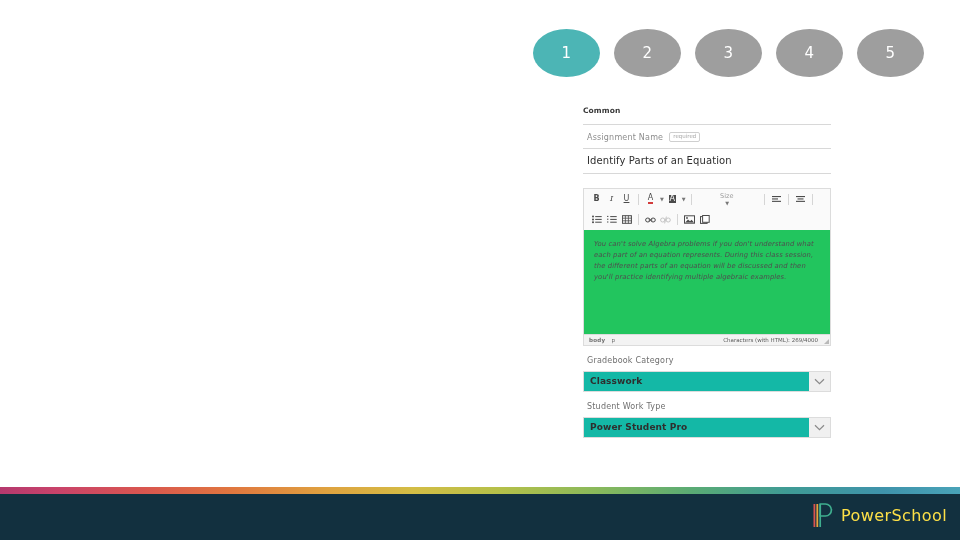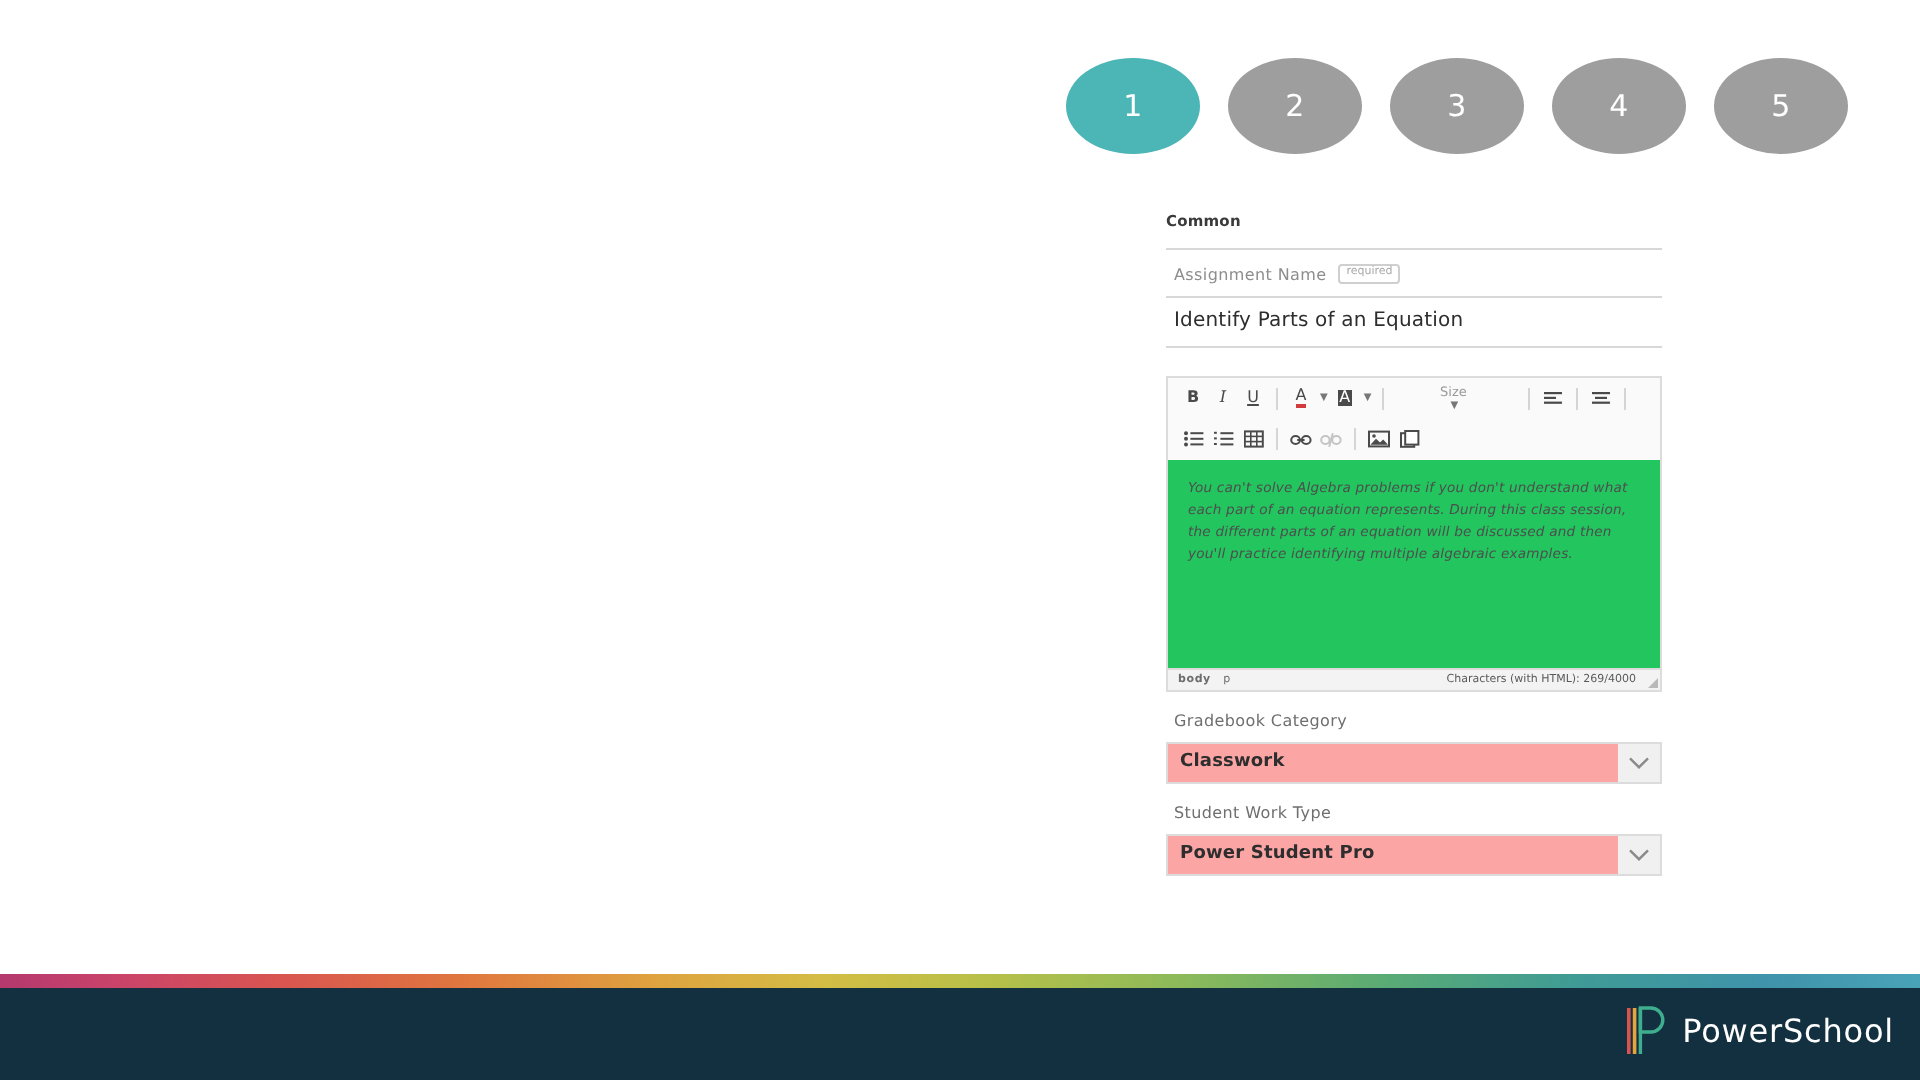--- a/index.html
+++ b/index.html
@@ -108,21 +108,21 @@
     width: 0; height: 0;
     border-left: 5px solid transparent;
     border-bottom: 5px solid #b9b9b9;
   }
 
   
   .sel-group { margin-top: 8px; }
   .sel-label { font-size: 8px; color: #6f6f6f; padding: 2px 4px 6px 4px; letter-spacing:.2px; }
   .select {
     display: flex; align-items: center; justify-content: space-between;
-    border: 1px solid #dcdcdc; background: #fca5a5; height: 21px;
+    border: 1px solid #dcdcdc; background: #14b8a6; height: 21px;
   }
   .select .val {
     font-size: 9px; font-weight: bold; color: #2e2e2e;
     padding-left: 6px; letter-spacing: .1px;
   }
   .select .chev {
     width: 21px; height: 100%; background: #f0f0f0;
     display:flex; align-items:center; justify-content:center;
   }
 
@@ -137,21 +137,21 @@
   .footer {
     position: absolute; left: 0; bottom: 0; width: 960px; height: 46px;
     background: #12303f;
   }
   .logo {
     position: absolute; right: 13px; top: 9px;
     display: flex; align-items: center; gap: 8px;
   }
   .logo-mark { width: 20px; height: 25px; }
   .logo-word {
-    color: #ffffff; font-size: 16px; letter-spacing: .4px;
+    color: #fde047; font-size: 16px; letter-spacing: .4px;
   }
 </style>
 </head>
 <body>
 
 <div class="slide">
 
   <div class="steps">
     <div class="step active">
       <span>1</span>

